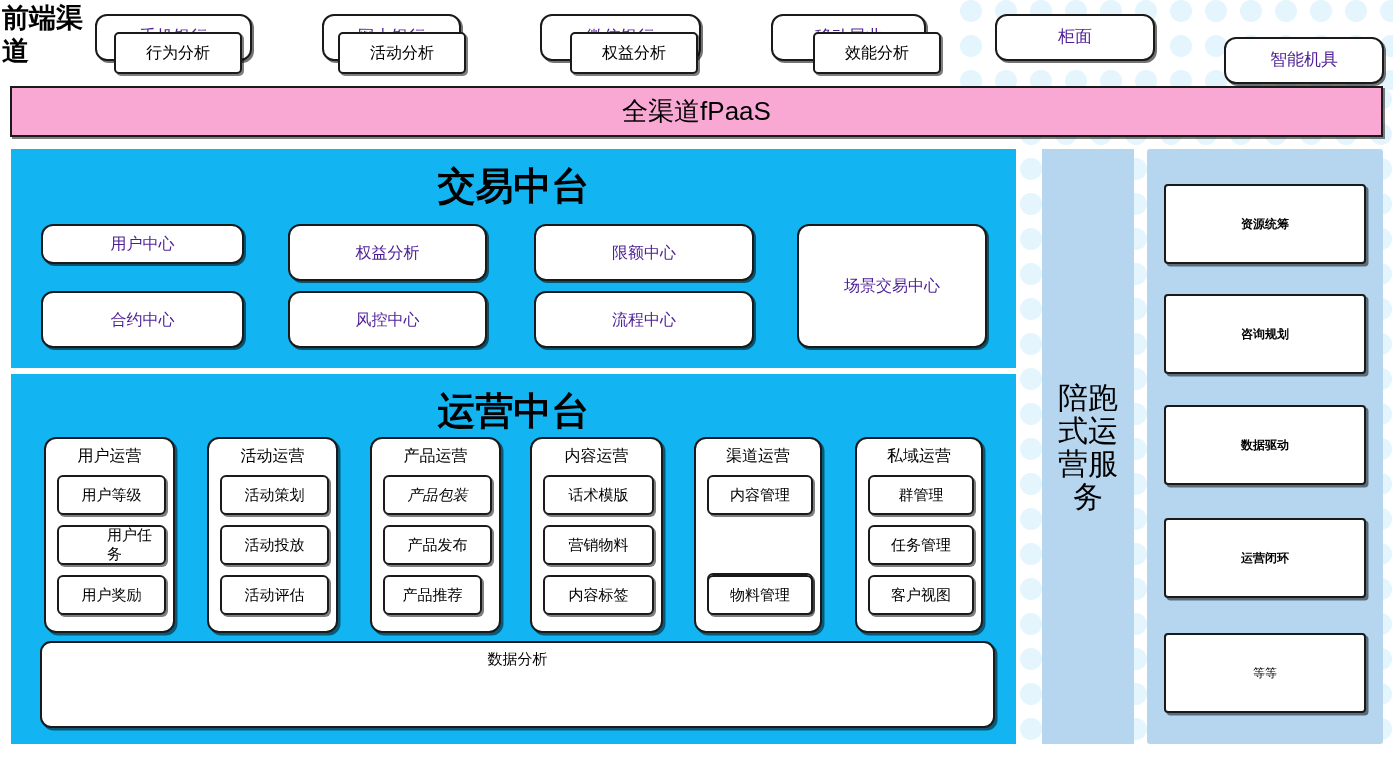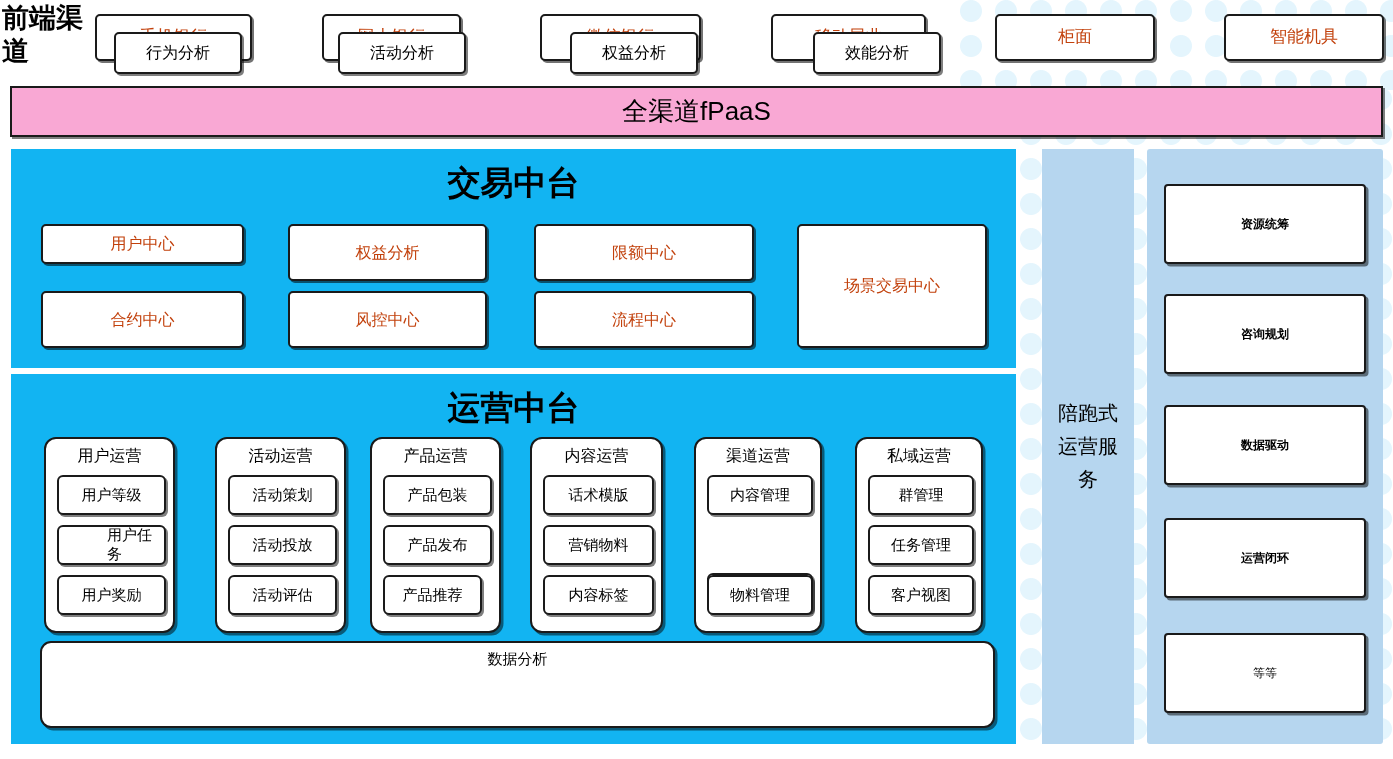--- a/index.html
+++ b/index.html
@@ -29,26 +29,26 @@
     background-position: 0 0;
   }
   #dots-top   { left: 960px; top: 0px;   width: 433px; height: 90px;  }
   #dots-right { left: 1020px; top: 88px; width: 373px; height: 660px; }
 
   
   .node {
     position: absolute;
     background: #ffffff;
     border: 2.2px solid #1a1a1a;
-    border-radius: 5px;
-    display: flex;
-    align-items: center;
-    justify-content: center;
-    text-align: center;
-    color: #c2410c;
+    border-radius: 12px;
+    display: flex;
+    align-items: center;
+    justify-content: center;
+    text-align: center;
+    color: #4c1d95;
     box-shadow: 2px 2px 0 rgba(0,0,0,0.55);
     line-height: 1.2;
   }
 
   
   #frontend-label {
     position: absolute;
     left: 2px; top: 2px;
     width: 86px; height: 72px;
     font-family: "Liberation Serif", "DejaVu Serif", serif;
@@ -90,21 +90,21 @@
   }
   #trade-panel { top: 149px; height: 219px; }
   #ops-panel   { top: 374px; height: 370px; }
 
   .panel-title {
     position: absolute;
     left: 0; right: 0;
     text-align: center;
     font-family: "Liberation Serif", "DejaVu Serif", serif;
     font-weight: bold;
-    font-size: 33px;
+    font-size: 38px;
     color: #000;
     top: 12px;
   }
 
   
   .trade-node {
     font-size: 16px;
     border-width: 2.4px;
   }
 
@@ -174,21 +174,21 @@
     left: 1042px; top: 149px;
     width: 92px; height: 595px;
     background: #b6d6ef;
     display: flex;
     align-items: center;
     justify-content: center;
   }
   #service-column-label {
     width: 62px;
     text-align: center;
-    font-size: 20px;
+    font-size: 30px;
     line-height: 33px;
     color: #000;
     word-break: break-all;
   }
 
   #capability-column {
     position: absolute;
     left: 1147px; top: 149px;
     width: 236px; height: 595px;
     background: #b6d6ef;
@@ -219,21 +219,21 @@
   <div class="dotfield" id="dots-top"></div>
   <div class="dotfield" id="dots-right"></div>
 
   <div id="frontend-label">前端渠道</div>
   <div id="channel-row">
       <div class="node channel-box" style="left: 95px; width: 157px;">手机银行</div>
       <div class="node channel-box" style="left: 322px; width: 139px;">网上银行</div>
       <div class="node channel-box" style="left: 540px; width: 161px;">微信银行</div>
       <div class="node channel-box" style="left: 771px; width: 155px;">移动展业</div>
       <div class="node channel-box" style="left: 995px; width: 160px;">柜面</div>
-      <div class="node channel-box" style="left: 1224px; width: 160px;">智能机具</div>
+      <div class="node channel-box" style="left: 1224px; width: 160px; margin-top: 23px;">智能机具</div>
     </div>
 
   <div id="fpaas-bar">全渠道fPaaS</div>
 
   <div class="blue-panel" id="trade-panel">
     <div class="panel-title">交易中台</div>
   </div>
   <div id="trade-nodes">
       <div class="node trade-node" style="left: 41px; top: 224px; width: 203px; height: 40px;">用户中心</div>
       <div class="node trade-node" style="left: 288px; top: 224px; width: 199px; height: 57px;">权益分析</div>
@@ -247,29 +247,29 @@
   <div class="blue-panel" id="ops-panel">
     <div class="panel-title">运营中台</div>
   </div>
   <div id="ops-groups">
       <div class="ops-group" style="left: 44px; top: 437px; width: 131px; height: 196px;">
         <div class="ops-group-title">用户运营</div>
         <div class="ops-item" style="left: 11px; top: 36px; width: 109px; height: 40px;">用户等级</div>
         <div class="ops-item" style="left: 11px; top: 86px; width: 109px; height: 40px; padding-left: 48px;">用户任务</div>
         <div class="ops-item" style="left: 11px; top: 136px; width: 109px; height: 40px;">用户奖励</div>
       </div>
-      <div class="ops-group" style="left: 215px; top: 437px; width: 131px; height: 196px;">
+      <div class="ops-group" style="left: 207px; top: 437px; width: 131px; height: 196px;">
         <div class="ops-group-title">活动运营</div>
         <div class="ops-item" style="left: 11px; top: 36px; width: 109px; height: 40px;">活动策划</div>
         <div class="ops-item" style="left: 11px; top: 86px; width: 109px; height: 40px;">活动投放</div>
         <div class="ops-item" style="left: 11px; top: 136px; width: 109px; height: 40px;">活动评估</div>
       </div>
       <div class="ops-group" style="left: 370px; top: 437px; width: 131px; height: 196px;">
         <div class="ops-group-title">产品运营</div>
-        <div class="ops-item" style="left: 11px; top: 36px; width: 109px; height: 40px;">产品包装</div>
+        <div class="ops-item" style="left: 11px; top: 36px; width: 109px; height: 40px; font-style: italic;">产品包装</div>
         <div class="ops-item" style="left: 11px; top: 86px; width: 109px; height: 40px;">产品发布</div>
         <div class="ops-item" style="left: 11px; top: 136px; width: 99px; height: 40px;">产品推荐</div>
       </div>
       <div class="ops-group" style="left: 530px; top: 437px; width: 133px; height: 196px;">
         <div class="ops-group-title">内容运营</div>
         <div class="ops-item" style="left: 11px; top: 36px; width: 111px; height: 40px;">话术模版</div>
         <div class="ops-item" style="left: 11px; top: 86px; width: 111px; height: 40px;">营销物料</div>
         <div class="ops-item" style="left: 11px; top: 136px; width: 111px; height: 40px;">内容标签</div>
       </div>
       <div class="ops-group" style="left: 694px; top: 437px; width: 128px; height: 196px;">

